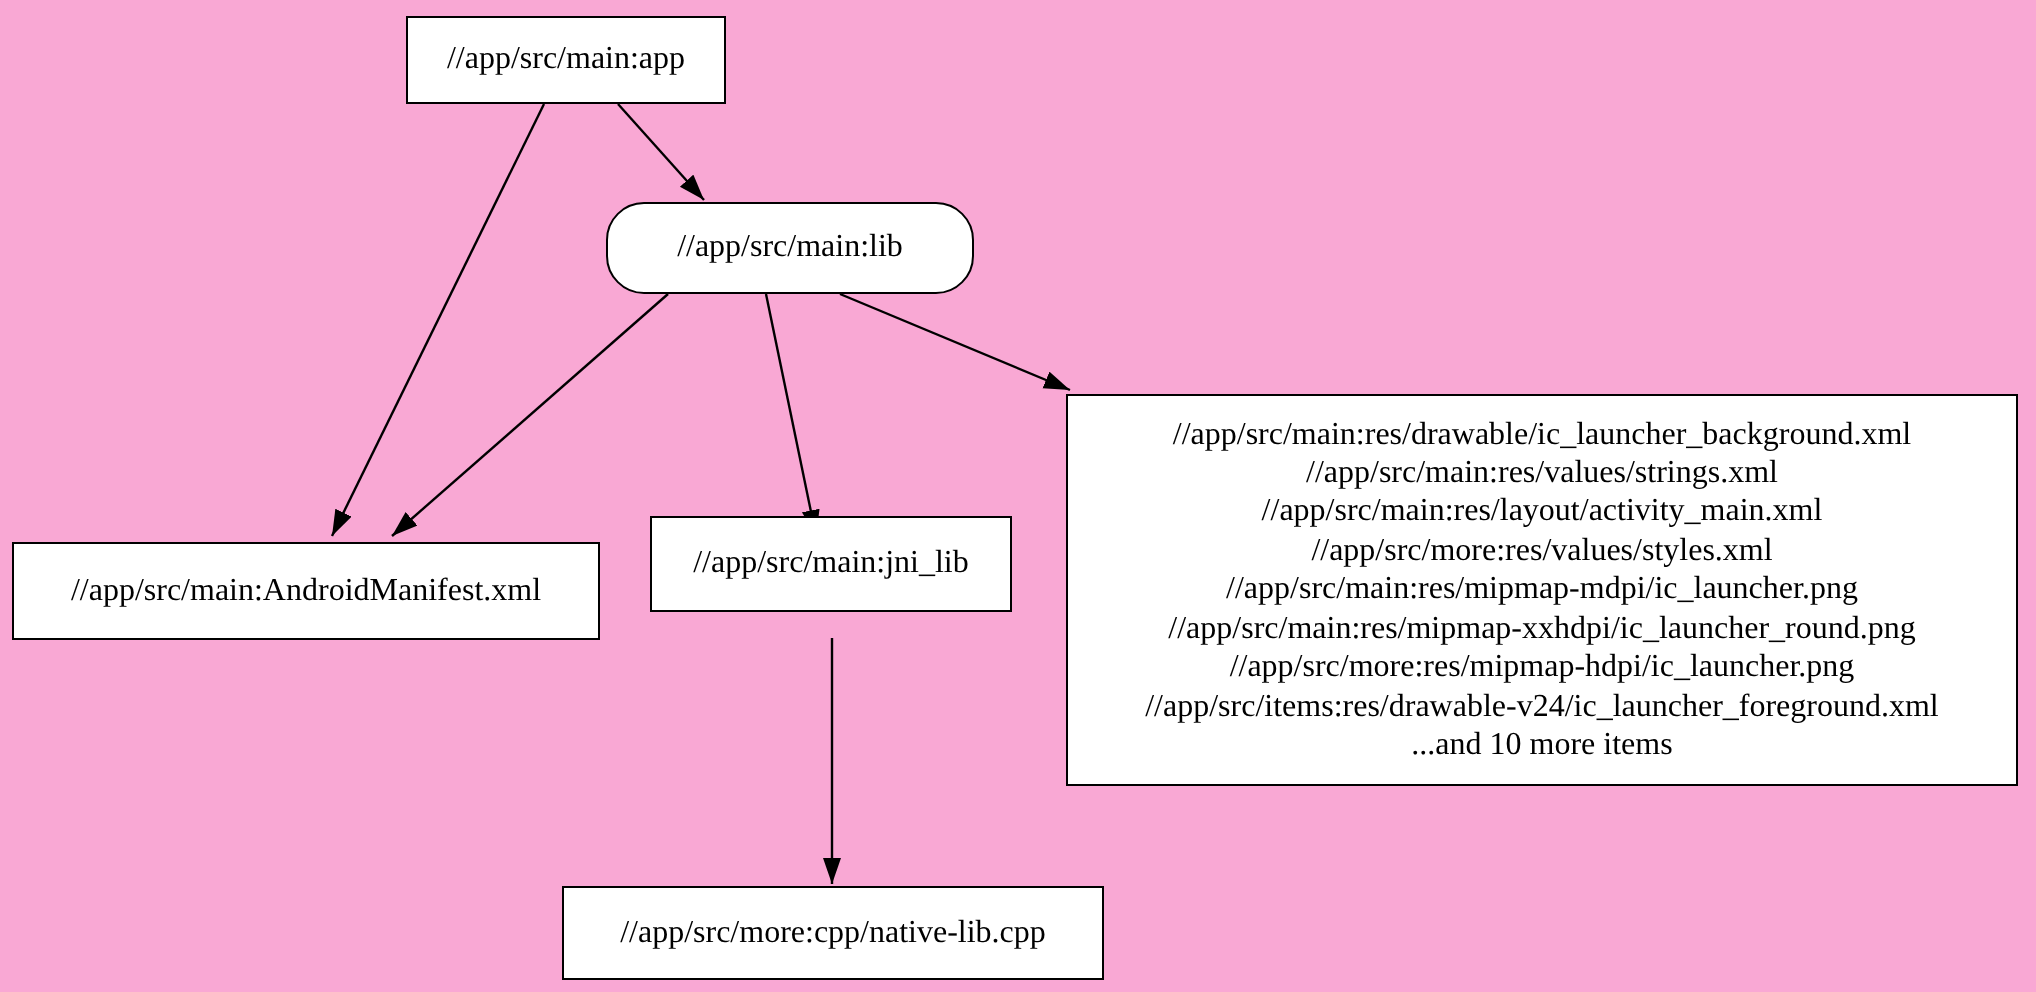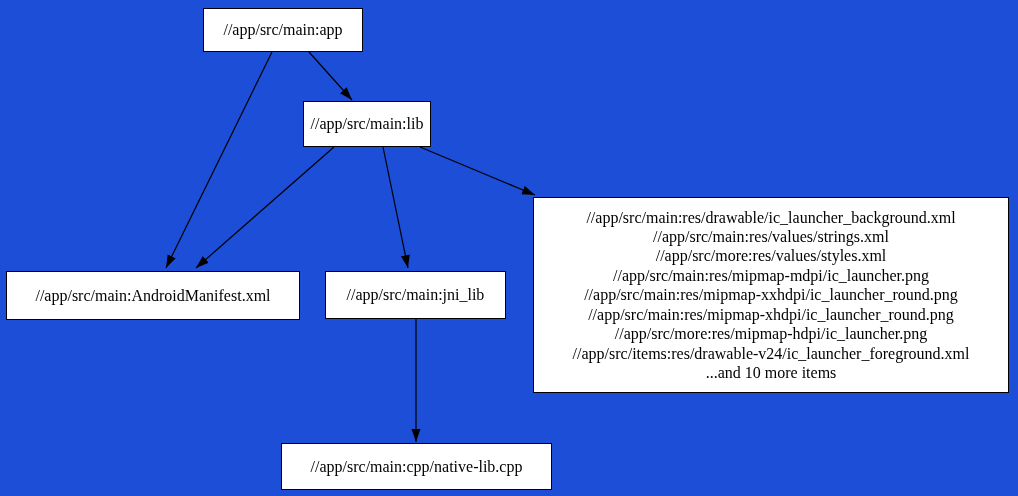--- a/index.html
+++ b/index.html
@@ -4,21 +4,21 @@
 <style>
   html, body {
     margin: 0;
     padding: 0;
     background: #ffffff;
   }
   .canvas {
     position: relative;
     width: 1018px;
     height: 496px;
-    background: #1d4ed8;
+    background: #f9a8d4;
     font-family: "Liberation Serif", "DejaVu Serif", serif;
     overflow: hidden;
   }
   .edges {
     position: absolute;
     left: 0;
     top: 0;
     width: 1018px;
     height: 496px;
     z-index: 0;
@@ -35,23 +35,23 @@
     display: flex;
     align-items: center;
     justify-content: center;
     text-align: center;
     font-size: 16px;
     color: #000000;
     z-index: 1;
     white-space: nowrap;
   }
   .node-app      { left: 203px; top: 8px;   width: 160px; height: 44px; }
-  .node-lib      { left: 303px; top: 101px; width: 128px; height: 46px; }
+  .node-lib      { left: 303px; top: 101px; width: 184px; height: 46px; border-radius: 19px; }
   .node-manifest { left: 6px;   top: 271px; width: 294px; height: 49px; }
-  .node-jni-lib  { left: 325px; top: 271px; width: 181px; height: 48px; }
+  .node-jni-lib  { left: 325px; top: 258px; width: 181px; height: 48px; }
   .node-cpp      { left: 281px; top: 443px; width: 271px; height: 47px; }
   .node-res {
     left: 533px; top: 197px; width: 476px; height: 196px;
     flex-direction: column;
     justify-content: center;
   }
   .node-res .res-line {
     line-height: 19.4px;
   }
 </style>
@@ -86,26 +86,26 @@
     <span>//app/src/main:AndroidManifest.xml</span>
   </div>
 
   <div class="node node-jni-lib">
     <span>//app/src/main:jni_lib</span>
   </div>
 
   <div class="node node-res">
     <div class="res-line">//app/src/main:res/drawable/ic_launcher_background.xml</div>
     <div class="res-line">//app/src/main:res/values/strings.xml</div>
+    <div class="res-line">//app/src/main:res/layout/activity_main.xml</div>
     <div class="res-line">//app/src/more:res/values/styles.xml</div>
     <div class="res-line">//app/src/main:res/mipmap-mdpi/ic_launcher.png</div>
     <div class="res-line">//app/src/main:res/mipmap-xxhdpi/ic_launcher_round.png</div>
-    <div class="res-line">//app/src/main:res/mipmap-xhdpi/ic_launcher_round.png</div>
     <div class="res-line">//app/src/more:res/mipmap-hdpi/ic_launcher.png</div>
     <div class="res-line">//app/src/items:res/drawable-v24/ic_launcher_foreground.xml</div>
     <div class="res-line">...and 10 more items</div>
   </div>
 
   <div class="node node-cpp">
-    <span>//app/src/main:cpp/native-lib.cpp</span>
+    <span>//app/src/more:cpp/native-lib.cpp</span>
   </div>
 
 </div>
 
 </body></html>

